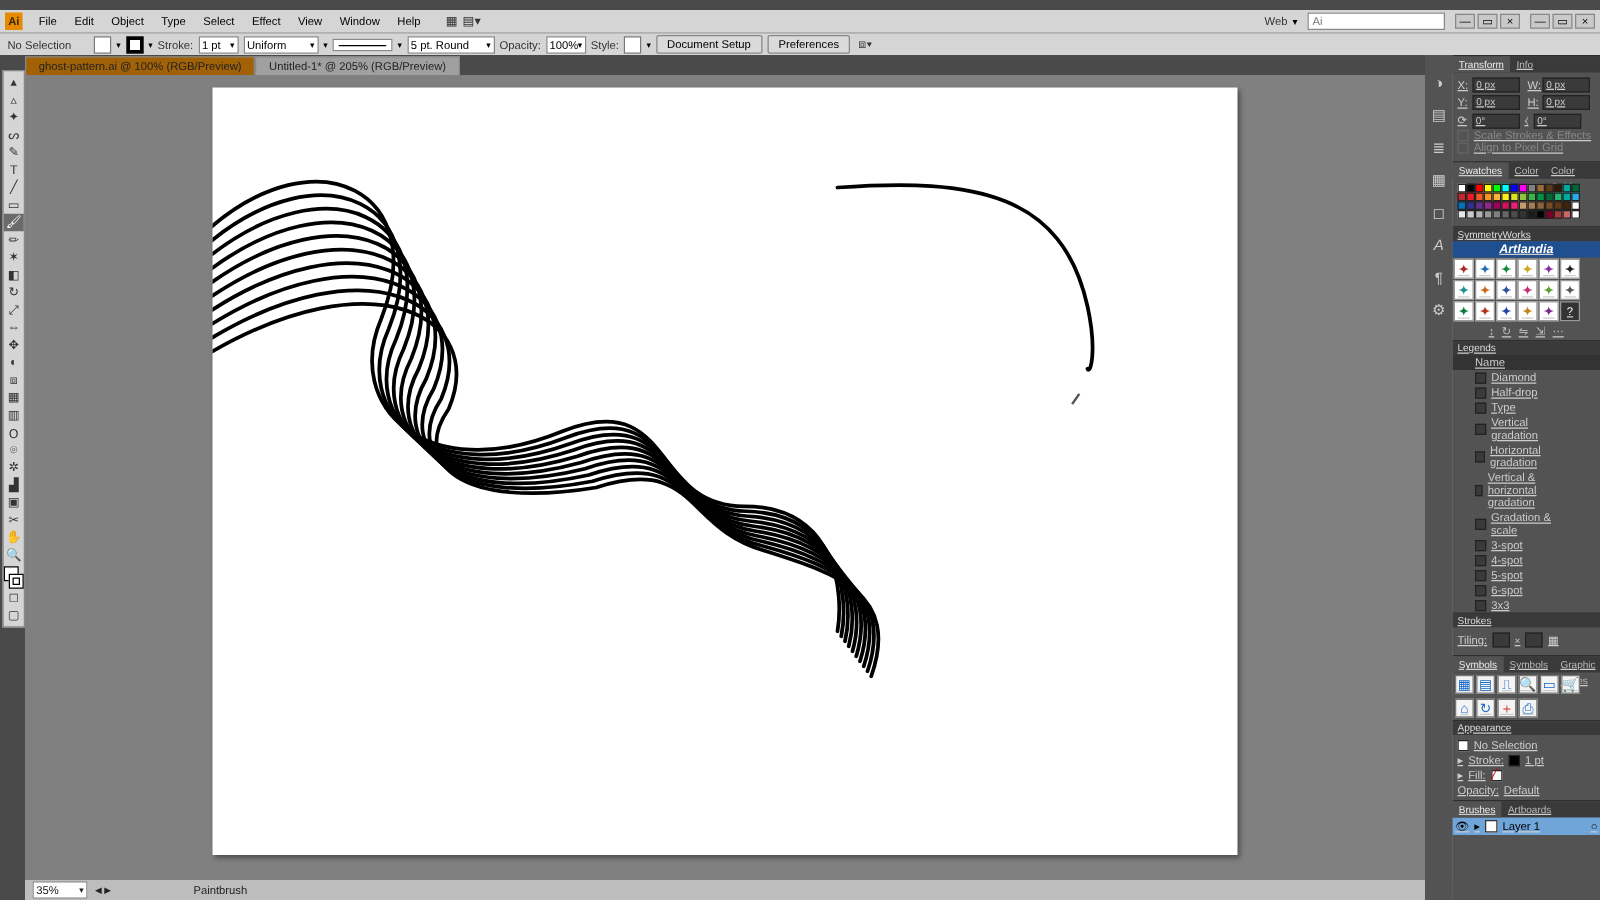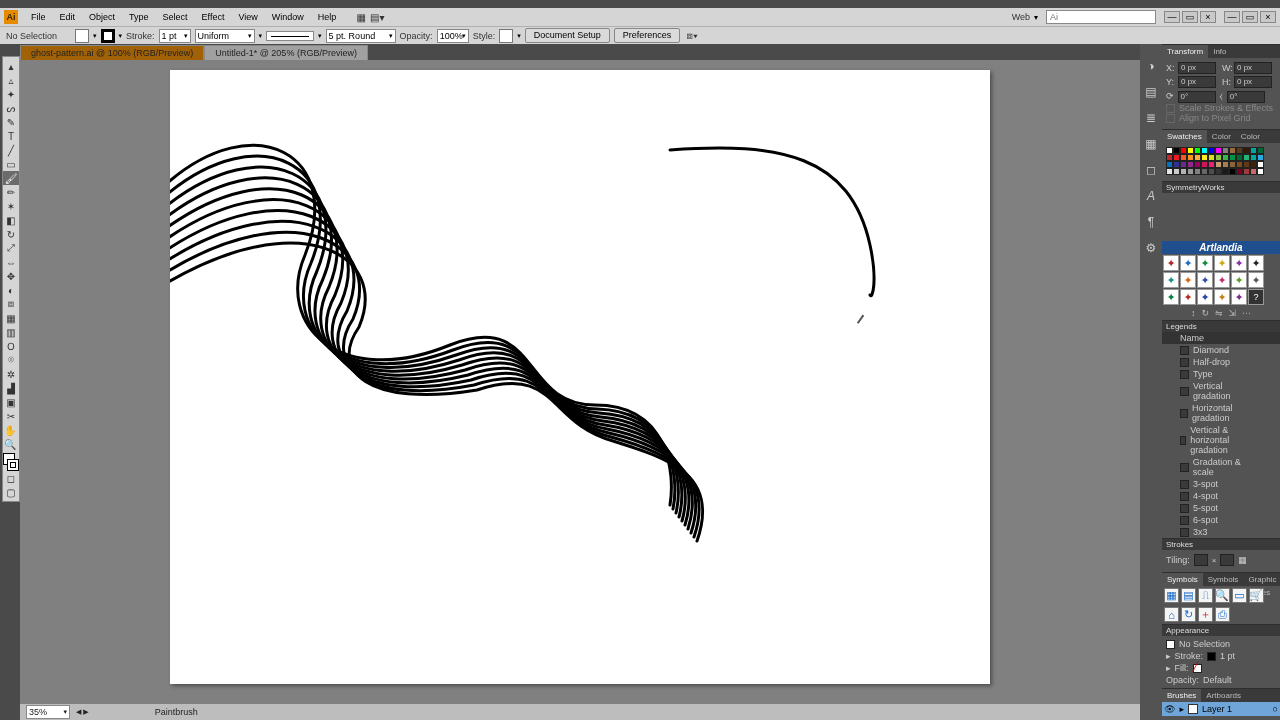--- a/index.html
+++ b/index.html
@@ -38,33 +38,33 @@
 .workspace { position:absolute; left:20px; top:60px; right:118px; bottom:16px; background:#808080; }
 .rightstrip { position:absolute; right:118px; top:44px; width:22px; bottom:0; background:#535353; display:flex; flex-direction:column; align-items:center; padding-top:14px; gap:10px;}
 .rightstrip .ic{ width:16px;height:16px; color:#ccc; display:flex;align-items:center;justify-content:center;font-size:12px;}
 .canvas { position:absolute; left:150px; top:10px; width:820px; height:614px; background:#fff; box-shadow:2px 2px 4px rgba(0,0,0,.4);}
 .art { position:absolute; inset:0; }
 .scroll-h { position:absolute; right:118px; left:20px; bottom:0; height:16px; background:#bdbdbd;}
 .scroll-v { position:absolute; right:118px; top:44px; width:16px; bottom:16px; background:#bdbdbd;}
 .statusbar { position:absolute; left:20px; bottom:0; height:16px; display:flex; align-items:center; gap:6px; padding:0 6px; color:#222; font-size:9px;}
 
 
-.panels { position:absolute; right:0; top:44px; width:118px; bottom:0; background:#535353; color:#ccc; overflow:hidden;}
+.panels { position:absolute; right:0; top:44px; width:118px; bottom:0; background:#535353; color:#ccc; overflow:hidden;text-decoration:underline;}
 .panel { border-top:1px solid #2e2e2e; }
 .panel-tabs { display:flex; background:#3a3a3a; height:13px; }
 .ptab { padding:0 5px; font-size:8px; line-height:13px; color:#bbb;}
 .ptab.active { background:#535353; color:#eee;}
 .panel-body { padding:4px 4px 6px; font-size:8px; }
 .xform-grid{display:grid;grid-template-columns:10px 1fr 10px 1fr; gap:2px; align-items:center;}
 .tinyinp{ width:38px; height:12px; background:#3a3a3a; border:1px solid #222; color:#ccc; font-size:8px; padding:0 2px; position:relative;}
 .chk{ display:flex; align-items:center; gap:4px; color:#888;}
 .chk .box{ width:9px;height:9px;border:1px solid #666;}
 .sw-grid{ display:grid; grid-template-columns:repeat(14,7px); grid-auto-rows:7px; gap:0;}
 .sw-grid div{ border:0.5px solid #222;}
-.artlandia{ background:#1f4f8f; color:#fff; text-align:center; font-style:italic; font-weight:bold; font-size:10px; padding:1px 0;margin-top:48px;}
+.artlandia{ background:#1f4f8f; color:#fff; text-align:center; font-style:italic; font-weight:bold; font-size:10px; padding:1px 0;}
 .tilegrid{ display:grid; grid-template-columns:repeat(6,16px); grid-auto-rows:16px; gap:1px; padding:1px;}
 .tilegrid div{ background:#fff; border:1px solid #999; display:flex;align-items:center;justify-content:center;}
 .listentry{ display:flex; align-items:center; gap:4px; padding:1px 18px;}
 .listentry .dot{ width:9px;height:9px; background:#3a3a3a; border:1px solid #222;}
 .section-title{ background:#3a3a3a; font-size:8px; padding:1px 4px; color:#ddd;}
 .sym-row{ display:flex; gap:2px; padding:2px;}
 .sym-row .sym{ width:15px;height:15px; border:1px solid #777; background:#f4f4f4; display:flex;align-items:center;justify-content:center; color:#1468c7; font-size:11px;}
 .appear-row{display:flex;align-items:center;gap:4px;padding:1px 2px;}
 .appear-row .sq{width:9px;height:9px;border:1px solid #222;}
 .layer-row{display:flex;align-items:center;gap:4px;padding:2px;background:#6fa5d8;color:#000;}

